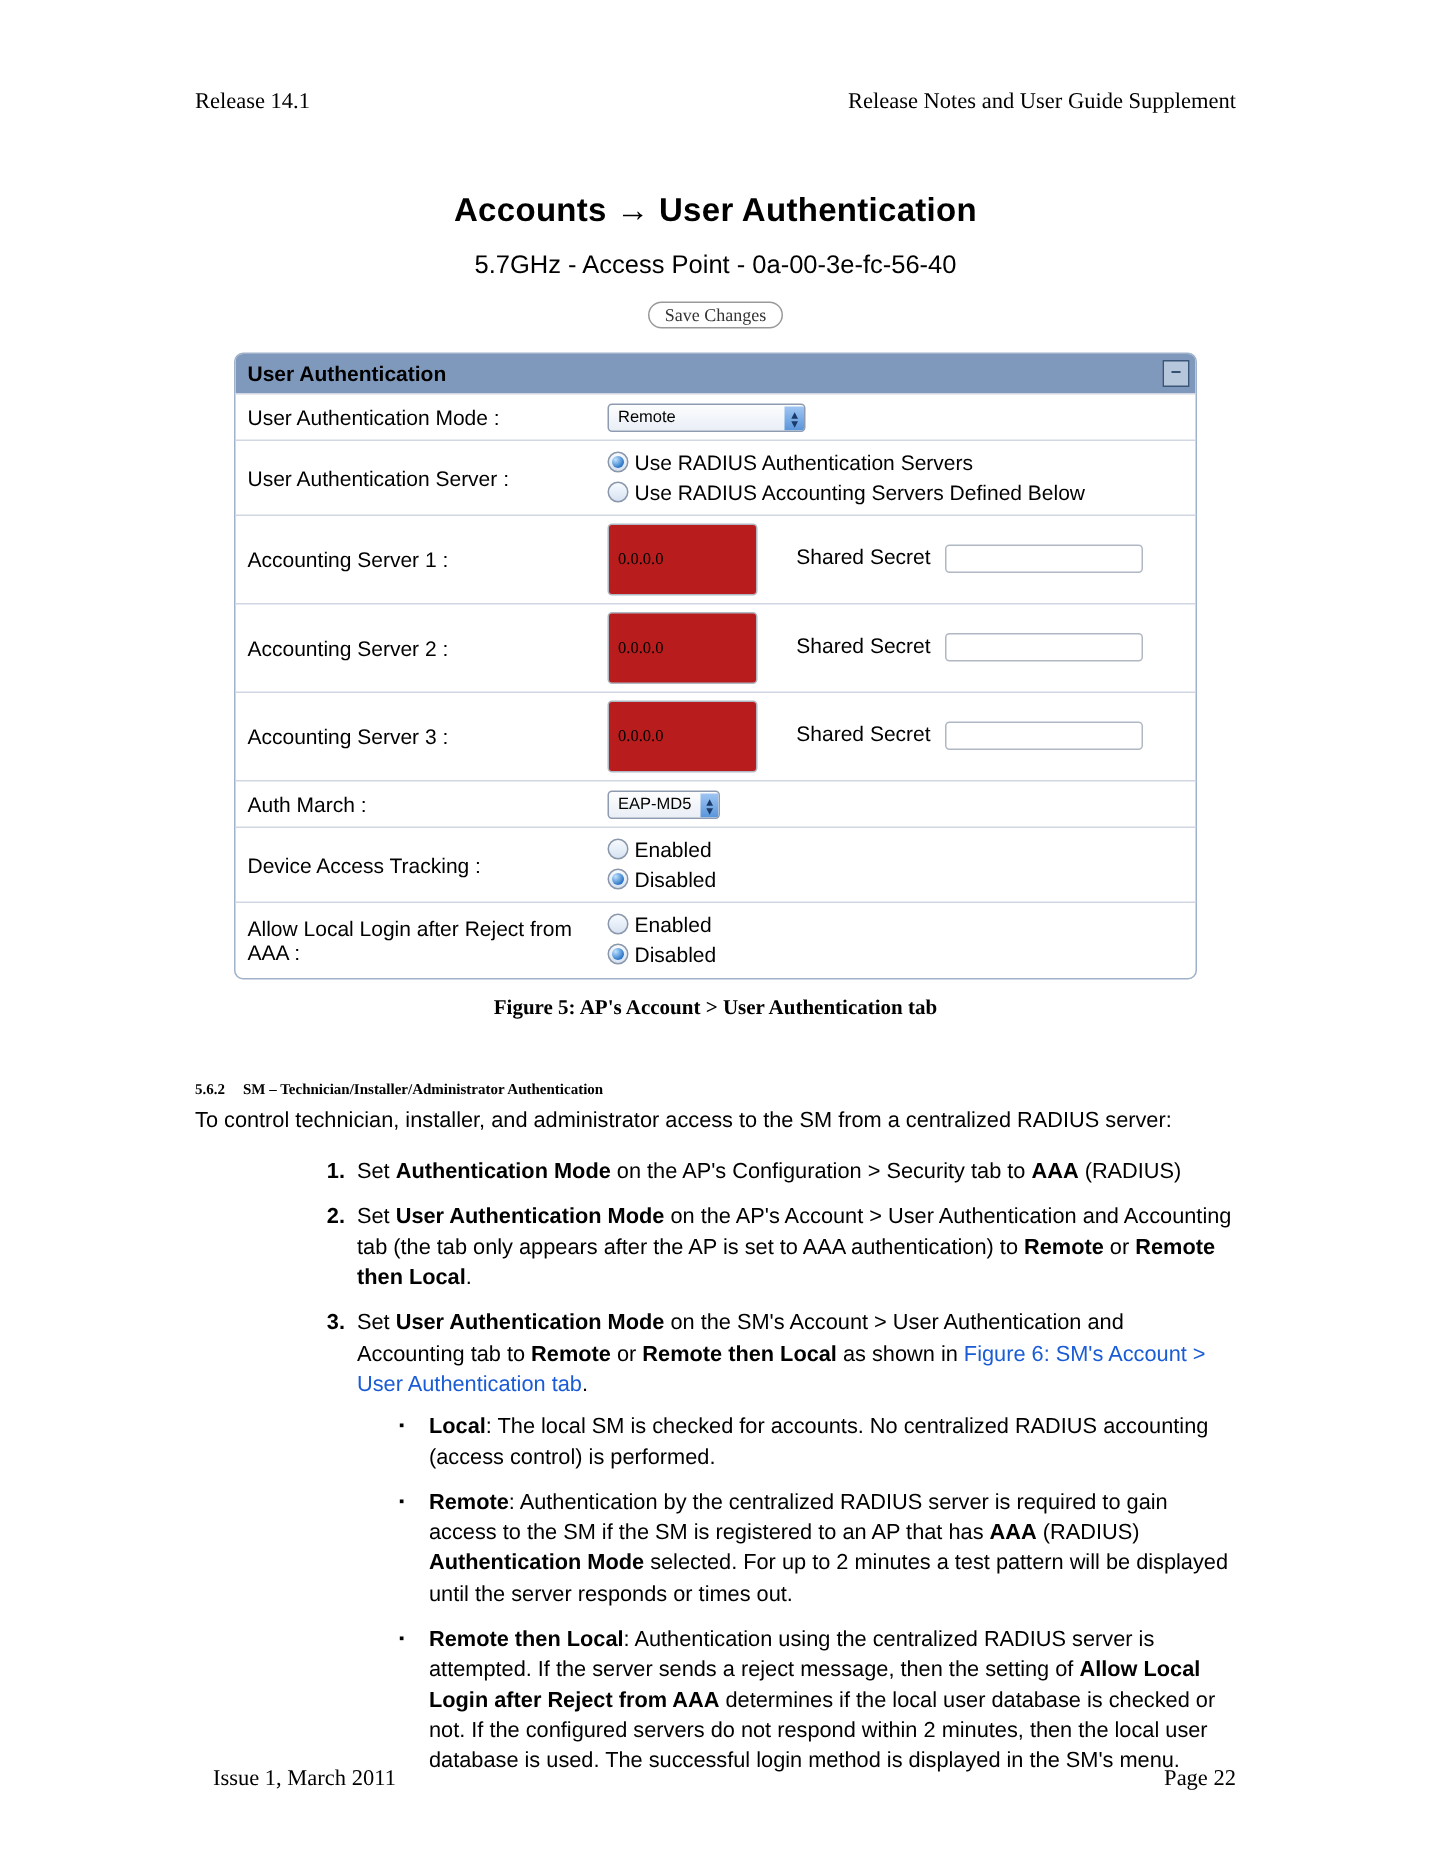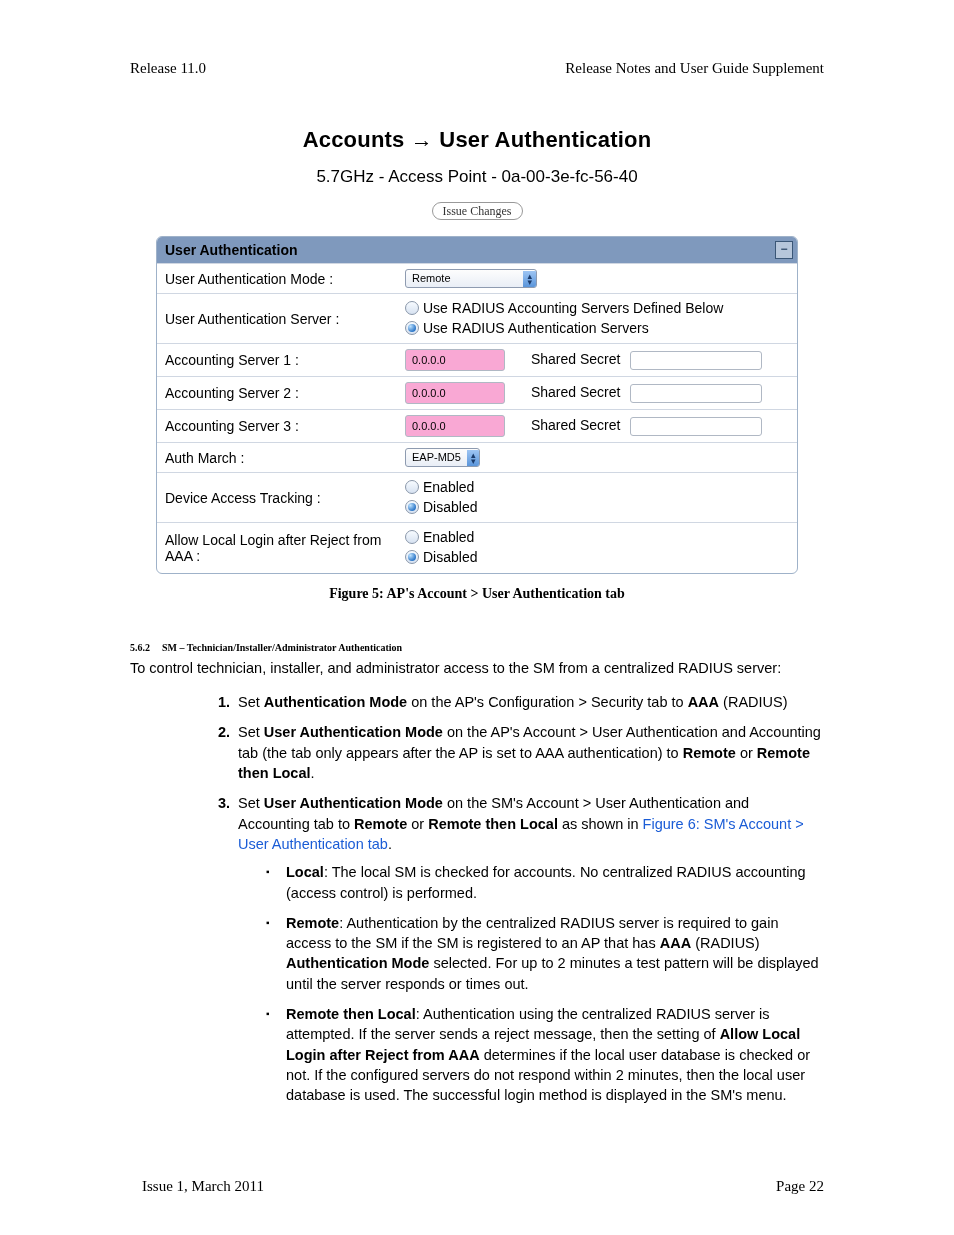--- a/index.html
+++ b/index.html
@@ -121,26 +121,26 @@
     padding: 2px 4px;
     font-size: 9px;
     display: flex;
     flex-direction: column;
     line-height: 6px;
   }
   .sel-wide { width: 130px; justify-content: space-between; }
   .ipbox {
     border: 1px solid #b0b8c4;
     border-radius: 3px;
-    padding: 4px 6px;
-    font-family: Liberation Sans, sans-serif;
+    padding: 17px 6px;
+    font-family: Liberation Serif, serif;
     font-size: 11px;
     width: 86px;
     display: inline-block;
-    background: #f9a8d4;
+    background: #b91c1c;
   }
   .secret {
     display: inline-block;
     border: 1px solid #b0b8c4;
     border-radius: 3px;
     width: 130px;
     height: 17px;
     background: #fff;
     vertical-align: middle;
     margin-left: 6px;
@@ -233,32 +233,32 @@
     font-family: Georgia, "Times New Roman", serif;
     font-size: 15px;
   }
 </style>
 </head>
 <body>
 
 <div class="page">
 
   <div class="running-head">
-    <span>Release 11.0</span>
+    <span>Release 14.1</span>
     <span>Release Notes and User Guide Supplement</span>
   </div>
 
   <div class="fig-wrap">
     <div class="fig-title">
       <span>Accounts</span>
       <span class="arrow"> → </span>
       <span>User Authentication</span>
     </div>
     <div class="fig-sub">5.7GHz - Access Point - 0a-00-3e-fc-56-40</div>
-    <span class="save-btn">Issue Changes</span>
+    <span class="save-btn">Save Changes</span>
 
     <div class="panel">
       <div class="panel-header">
         <span>User Authentication</span>
         <span class="collapse-ic">−</span>
       </div>
 
       <div class="prow">
         <div class="plabel">User Authentication Mode :</div>
         <div class="pval">
@@ -269,24 +269,24 @@
                 <span>▾</span>
               </span>
           </span>
         </div>
       </div>
 
       <div class="prow">
         <div class="plabel">User Authentication Server :</div>
         <div class="pval">
           <div class="radio-line">
+            <span class="aqua-radio checked"></span><span>Use RADIUS Authentication Servers</span>
+          </div>
+          <div class="radio-line">
             <span class="aqua-radio"></span><span>Use RADIUS Accounting Servers Defined Below</span>
-          </div>
-          <div class="radio-line">
-            <span class="aqua-radio checked"></span><span>Use RADIUS Authentication Servers</span>
           </div>
         </div>
       </div>
 
       <div class="prow">
         <div class="plabel">Accounting Server 1 :</div>
         <div class="pval">
           <span class="ipbox">0.0.0.0</span>
           <span class="ss-label">Shared Secret</span>
           <span class="secret"></span>

